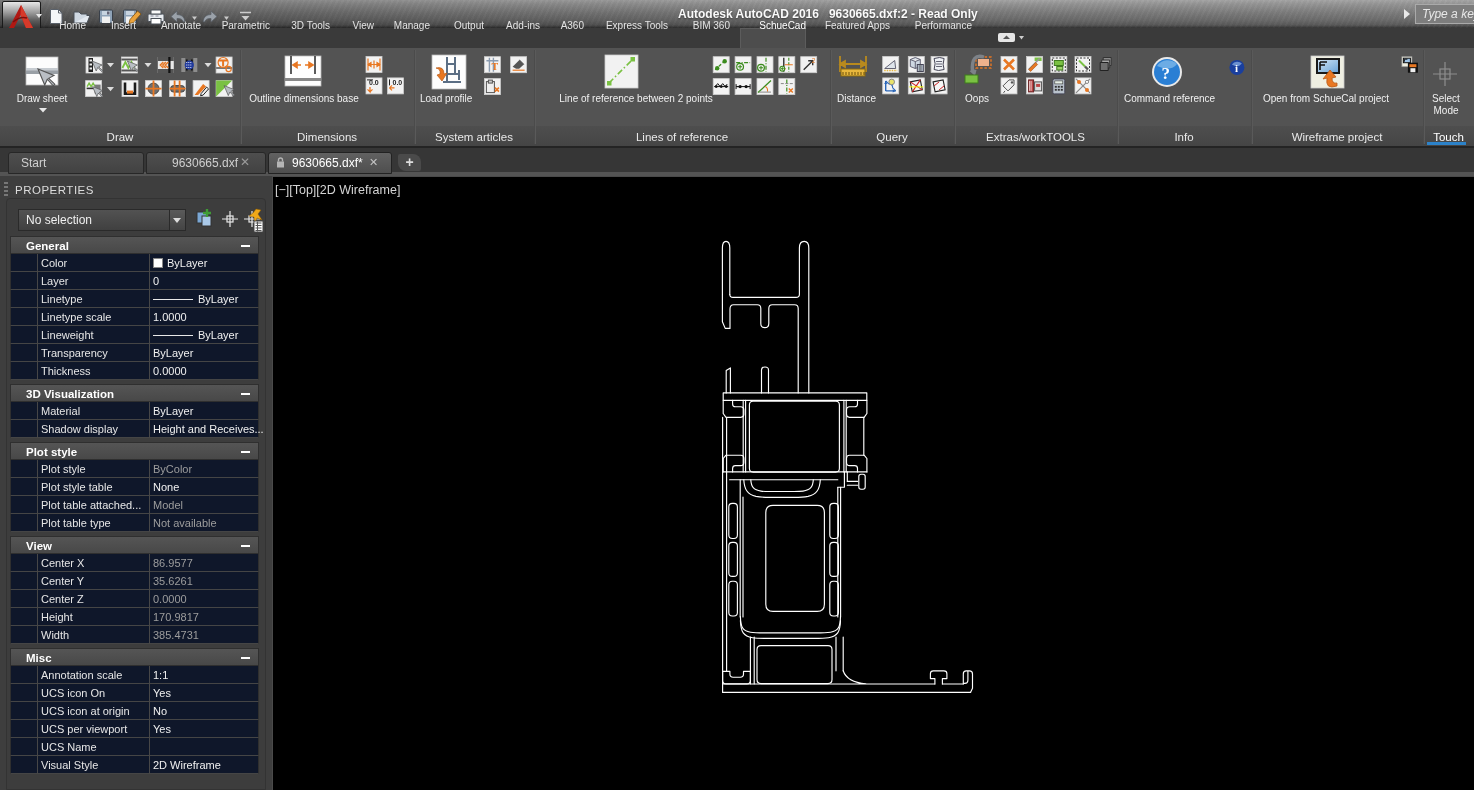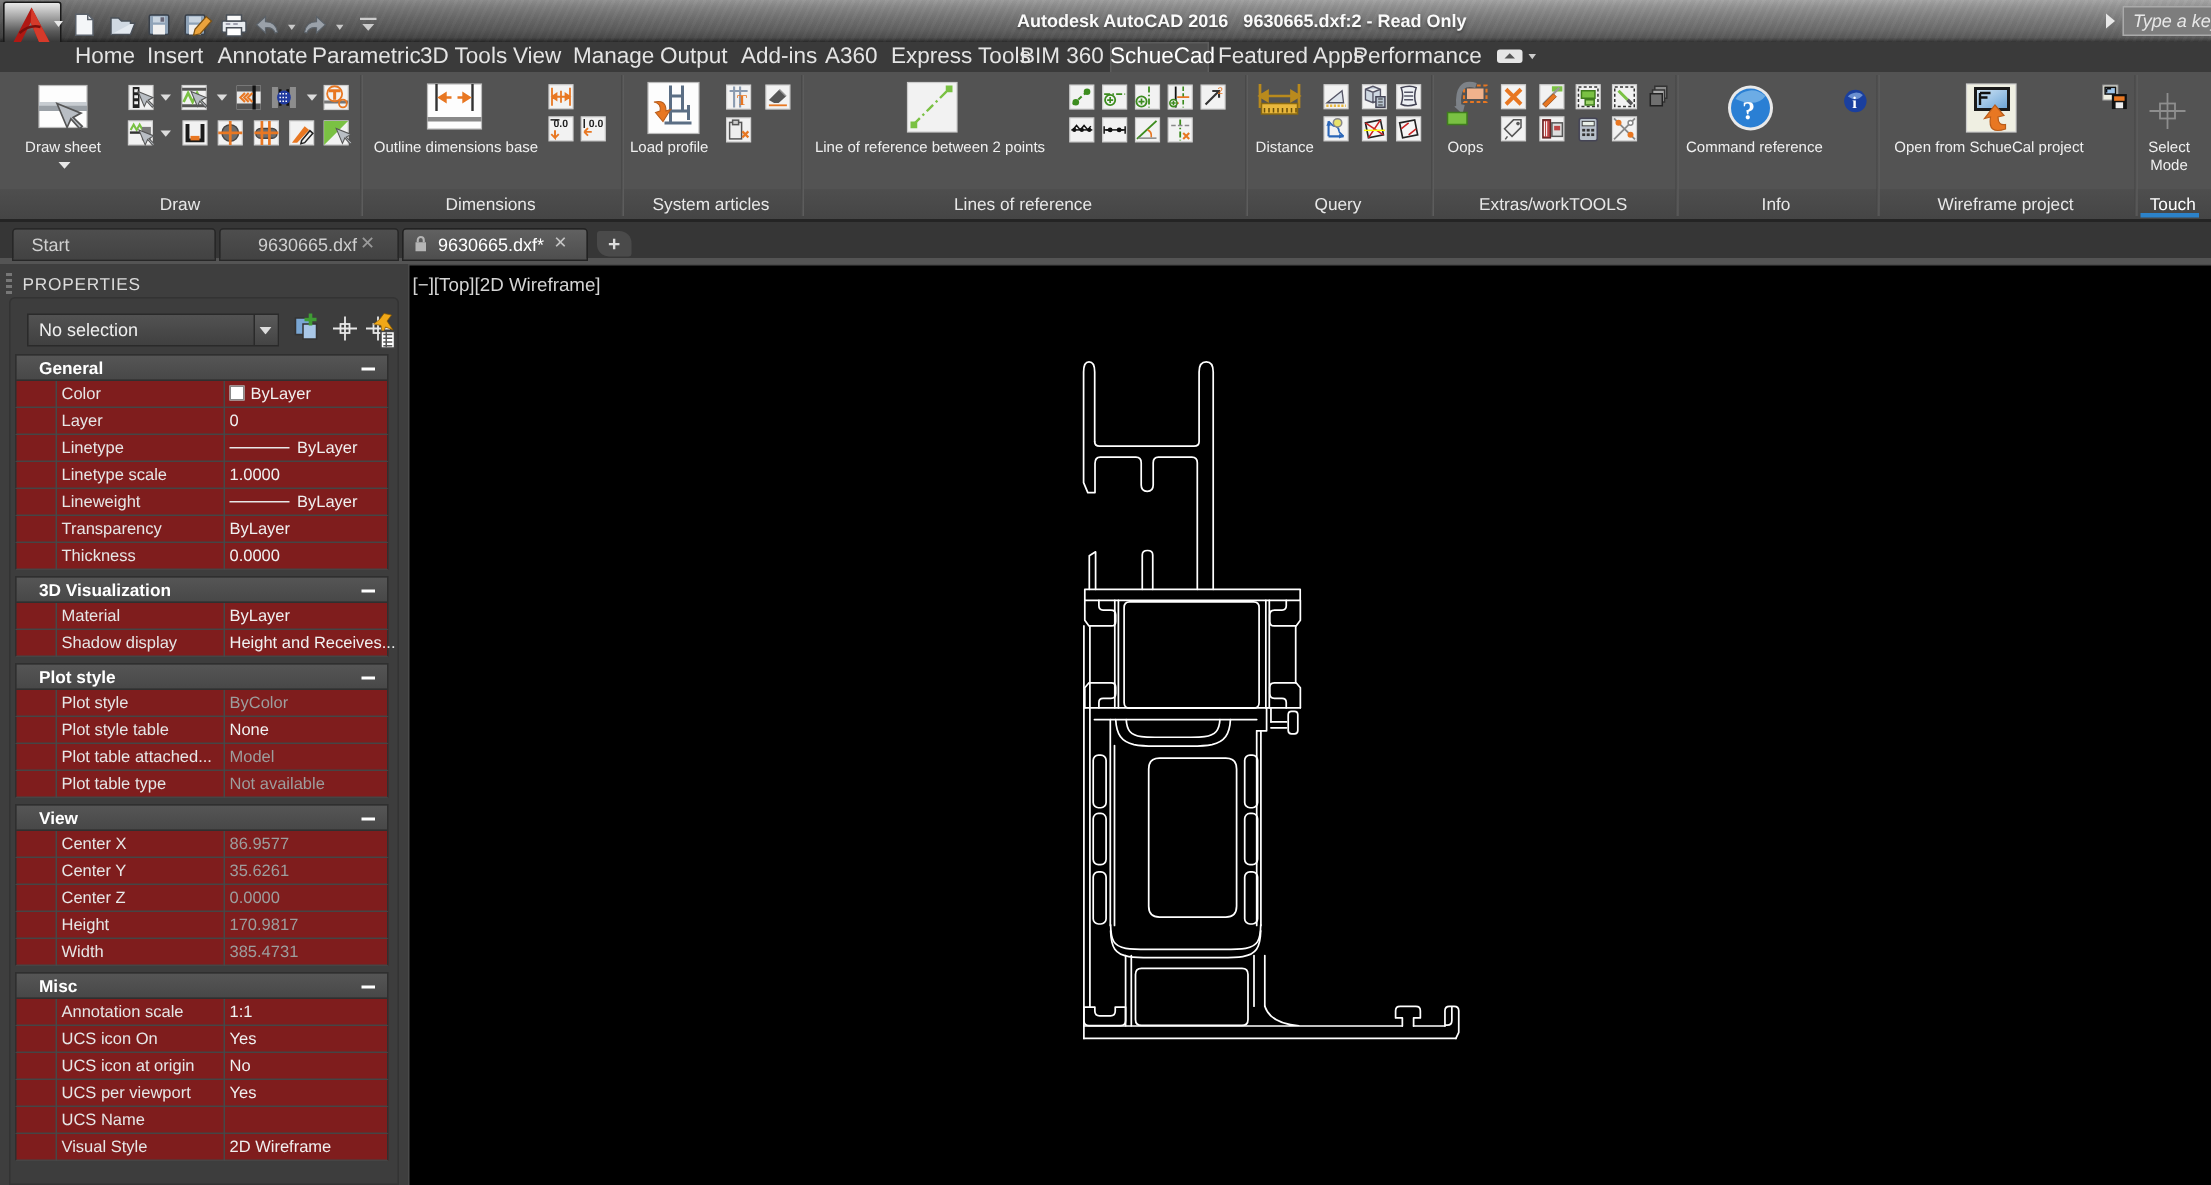--- a/index.html
+++ b/index.html
@@ -3,37 +3,37 @@
 *{margin:0;padding:0;box-sizing:border-box}
 body{width:1474px;height:790px;overflow:hidden;font-family:"Liberation Sans",sans-serif;background:#000;position:relative}
 #page{position:absolute;left:0;top:0;width:1474px;height:790px}
 .abs{position:absolute}
 
 #titlebar{left:0;top:0;width:1474px;height:28px;background:linear-gradient(180deg,#a2a2a2 0,#909090 4px,#787878 12px,#646464 20px,#525252 25px,#383838 27px,#2b2b2b 28px);}
 #titlebar .stripes{position:absolute;left:0;top:0;width:100%;height:100%;background:linear-gradient(90deg,rgba(0,0,0,.25),rgba(0,0,0,.08) 30%,rgba(255,255,255,.02) 60%,rgba(255,255,255,.05)),repeating-linear-gradient(115deg,rgba(255,255,255,.02) 0 2px,rgba(0,0,0,.025) 2px 5px)}
 #title-text{left:678px;top:7px;font-size:12px;font-weight:bold;color:#fafafa;white-space:pre;text-shadow:0 1px 2px rgba(0,0,0,.45)}
 #logo{left:2px;top:1px;width:39px;height:29px;background:linear-gradient(180deg,#e8e8e8,#9a9a9a 40%,#5a5a5a 70%,#333);border:1px solid #1a1a1a;border-radius:2px}
 #menurow{left:0;top:28px;width:1474px;height:20px;background:#3a3a3a}
-.mtab{position:absolute;top:28px;height:20px;line-height:20px;font-size:15px;color:#e4e4e4;text-align:left;white-space:nowrap}
+.mtab{position:absolute;top:16px;height:20px;line-height:20px;font-size:10px;color:#e4e4e4;text-align:right;white-space:nowrap}
 #searchbox{left:1415px;top:4px;width:70px;height:20px;background:#7d7d7d;border:1px solid #aaa;color:#e8e8e8;font-style:italic;font-size:12px;line-height:18px;padding-left:6px;white-space:nowrap;overflow:hidden}
 .qat{position:absolute;top:8px}
 
 #ribbon{left:0;top:48px;width:1474px;height:98px;background:#535353}
 .rsep{position:absolute;top:2px;width:2px;height:94px;background:linear-gradient(90deg,#444,#616161)}
 .plabel{position:absolute;top:80px;height:18px;line-height:18px;font-size:11.5px;color:#e8e8e8;text-align:center}
 .bigtxt{position:absolute;font-size:10px;color:#f0f0f0;text-align:center;white-space:nowrap}
 
 #ftabs{left:0;top:146px;width:1474px;height:30px;background:#363636;border-top:2px solid #242424}
 .ftab{position:absolute;top:4px;height:22px;font-size:12px;border-radius:3px 3px 0 0}
 
 #props{left:0;top:176px;width:272px;height:614px;background:#3e3e3e}
 #canvas{left:272px;top:176px;width:1202px;height:614px;background:#000;border-left:1px solid #4a4a4a;border-top:1px solid #4a4a4a}
 #vplabel{left:275px;top:183px;font-size:12.5px;color:#d4d4d4;font-family:"Liberation Sans",sans-serif}
 .hdr{position:absolute;left:10px;width:249px;height:18px;background:linear-gradient(180deg,#555,#484848);color:#fff;font-weight:bold;font-size:11.5px;line-height:18px;padding-left:15px;border:1px solid #2f2f2f}
-.row{position:absolute;left:10px;width:249px;height:18px;border-bottom:1px solid #454545;border-left:1px solid #2f2f2f;border-right:1px solid #2f2f2f;background:#7f1d1d}
+.row{position:absolute;left:10px;width:249px;height:18px;border-bottom:1px solid #454545;border-left:1px solid #2f2f2f;border-right:1px solid #2f2f2f;background:#0f172a}
 .rl{position:absolute;left:30px;top:2.5px;font-size:11px;color:#e6e6e6;white-space:nowrap}
 .rv{position:absolute;left:142px;top:2.5px;font-size:11px;color:#f0f0f0;white-space:nowrap}
 .gray{color:#9d9d9d}
 .colsep{position:absolute;left:138px;top:0;width:1px;height:18px;background:#474747}
 .gut{position:absolute;left:26px;top:0;width:1px;height:18px;background:#474747}
 .minus{position:absolute;right:8px;top:8px;width:9px;height:2px;background:#fff}
 </style></head><body>
 <div id="page">
 <div class="abs" id="titlebar">
       <div class="stripes"></div>
@@ -114,21 +114,21 @@
 <div class="plabel" style="left:1117px;width:134px">Info</div>
 <div class="plabel" style="left:1251px;width:172px">Wireframe project</div>
 <div class="plabel" style="left:1423px;width:51px;color:#fff">Touch</div>
 <div style="position:absolute;left:1427px;top:94px;width:39px;height:3px;background:#2c82c9"></div>
 <div class="bigtxt" style="left:11px;top:45px;width:62px">Draw sheet</div>
 <svg class="abs" style="left:38px;top:59px" width="10" height="6" viewBox="0 0 10 6">
         <path d="M1 1 l8 0 l-4 4.5 z" fill="#e8e8e8"></path>
       </svg>
 <div class="bigtxt" style="left:246px;top:45px;width:116px">Outline dimensions base</div>
 <div class="bigtxt" style="left:420px;top:45px;width:50px">Load profile</div>
-<div class="bigtxt" style="left:535px;top:45px;width:170px">Line of reference between 2 points</div>
+<div class="bigtxt" style="left:551px;top:45px;width:170px">Line of reference between 2 points</div>
 <div class="bigtxt" style="left:835px;top:45px;width:43px">Distance</div>
 <div class="bigtxt" style="left:965px;top:45px;width:24px">Oops</div>
 <div class="bigtxt" style="left:1124px;top:45px;width:90px">Command reference</div>
 <div class="bigtxt" style="left:1258px;top:45px;width:136px">Open from SchueCal project</div>
 <div class="bigtxt" style="left:1431px;top:45px;width:30px;white-space:normal;line-height:12px">Select Mode</div>
 <svg class="abs" style="left:0;top:0" width="1474" height="98" viewBox="0 0 1474 98">
 <defs>
 <g id="wbox">
             <rect x="0" y="0" width="16" height="16" fill="#f2f2f2" stroke="#cfcfcf" stroke-width="0.8"></rect>
           </g>

